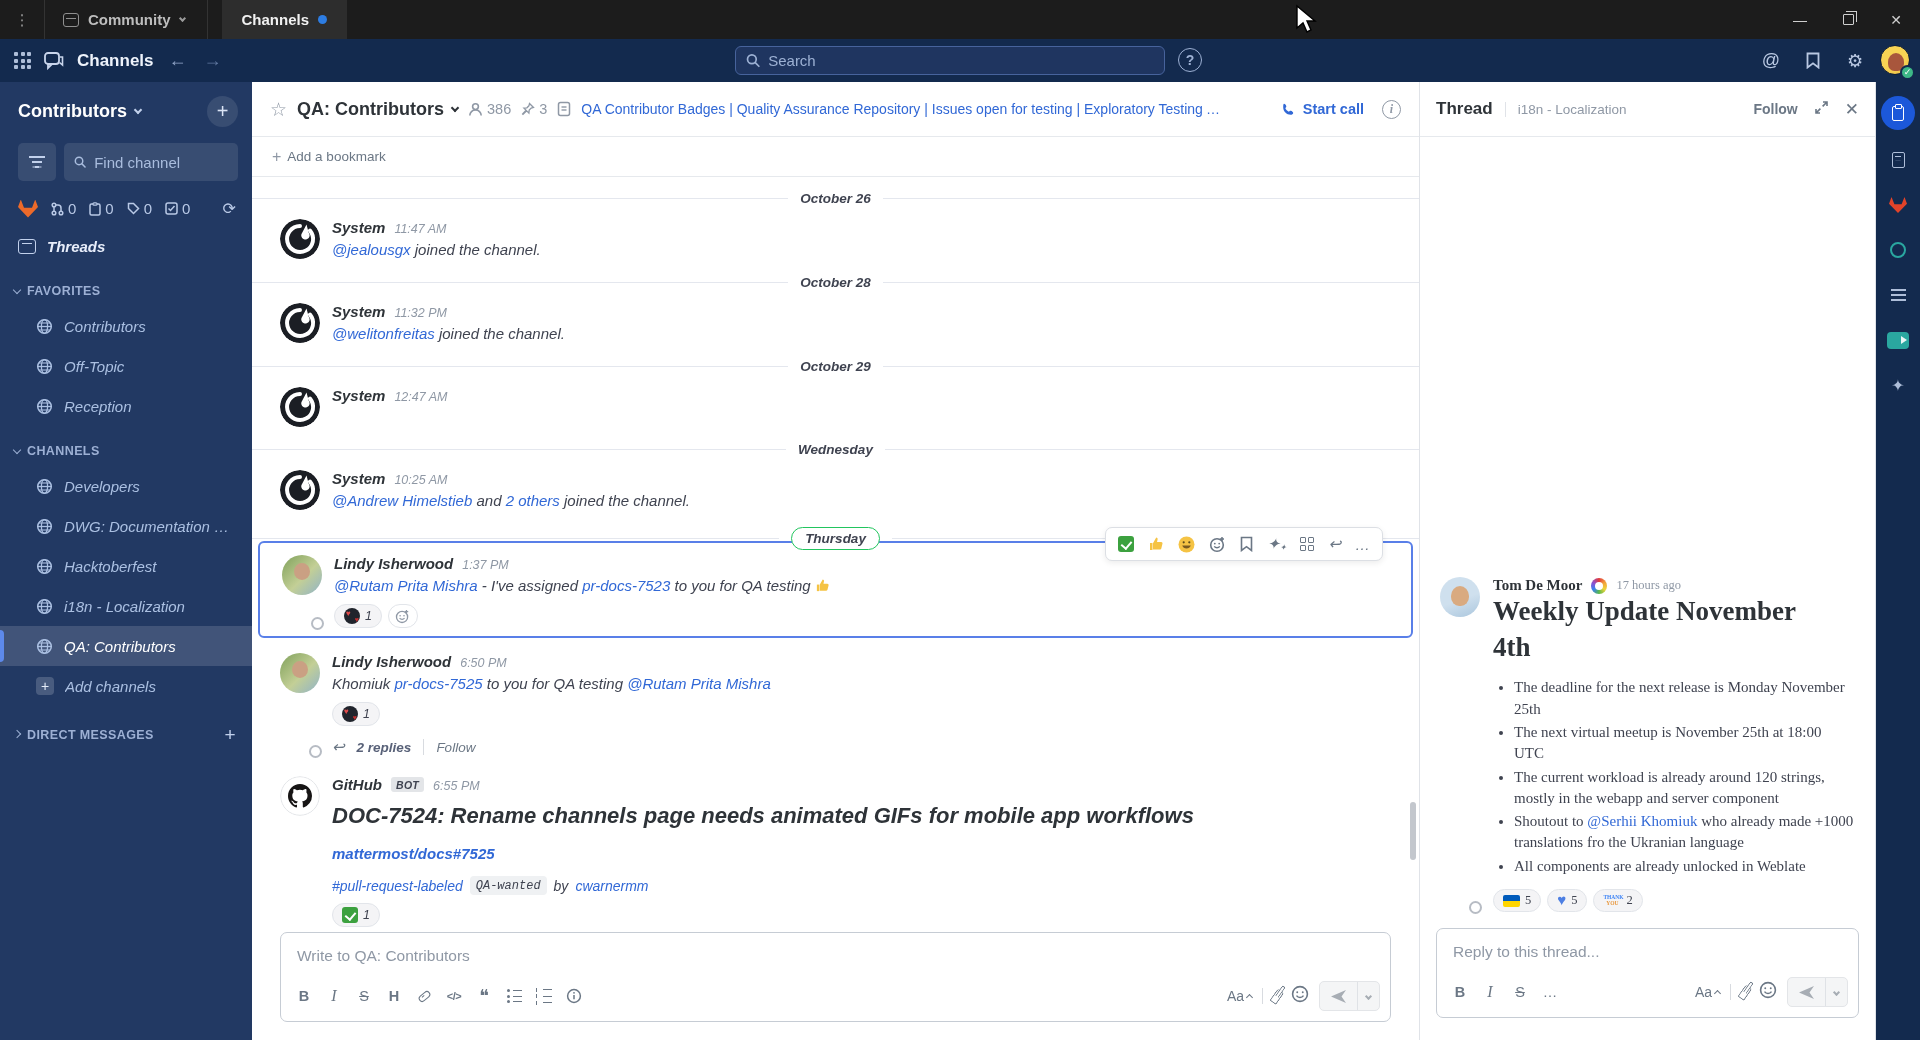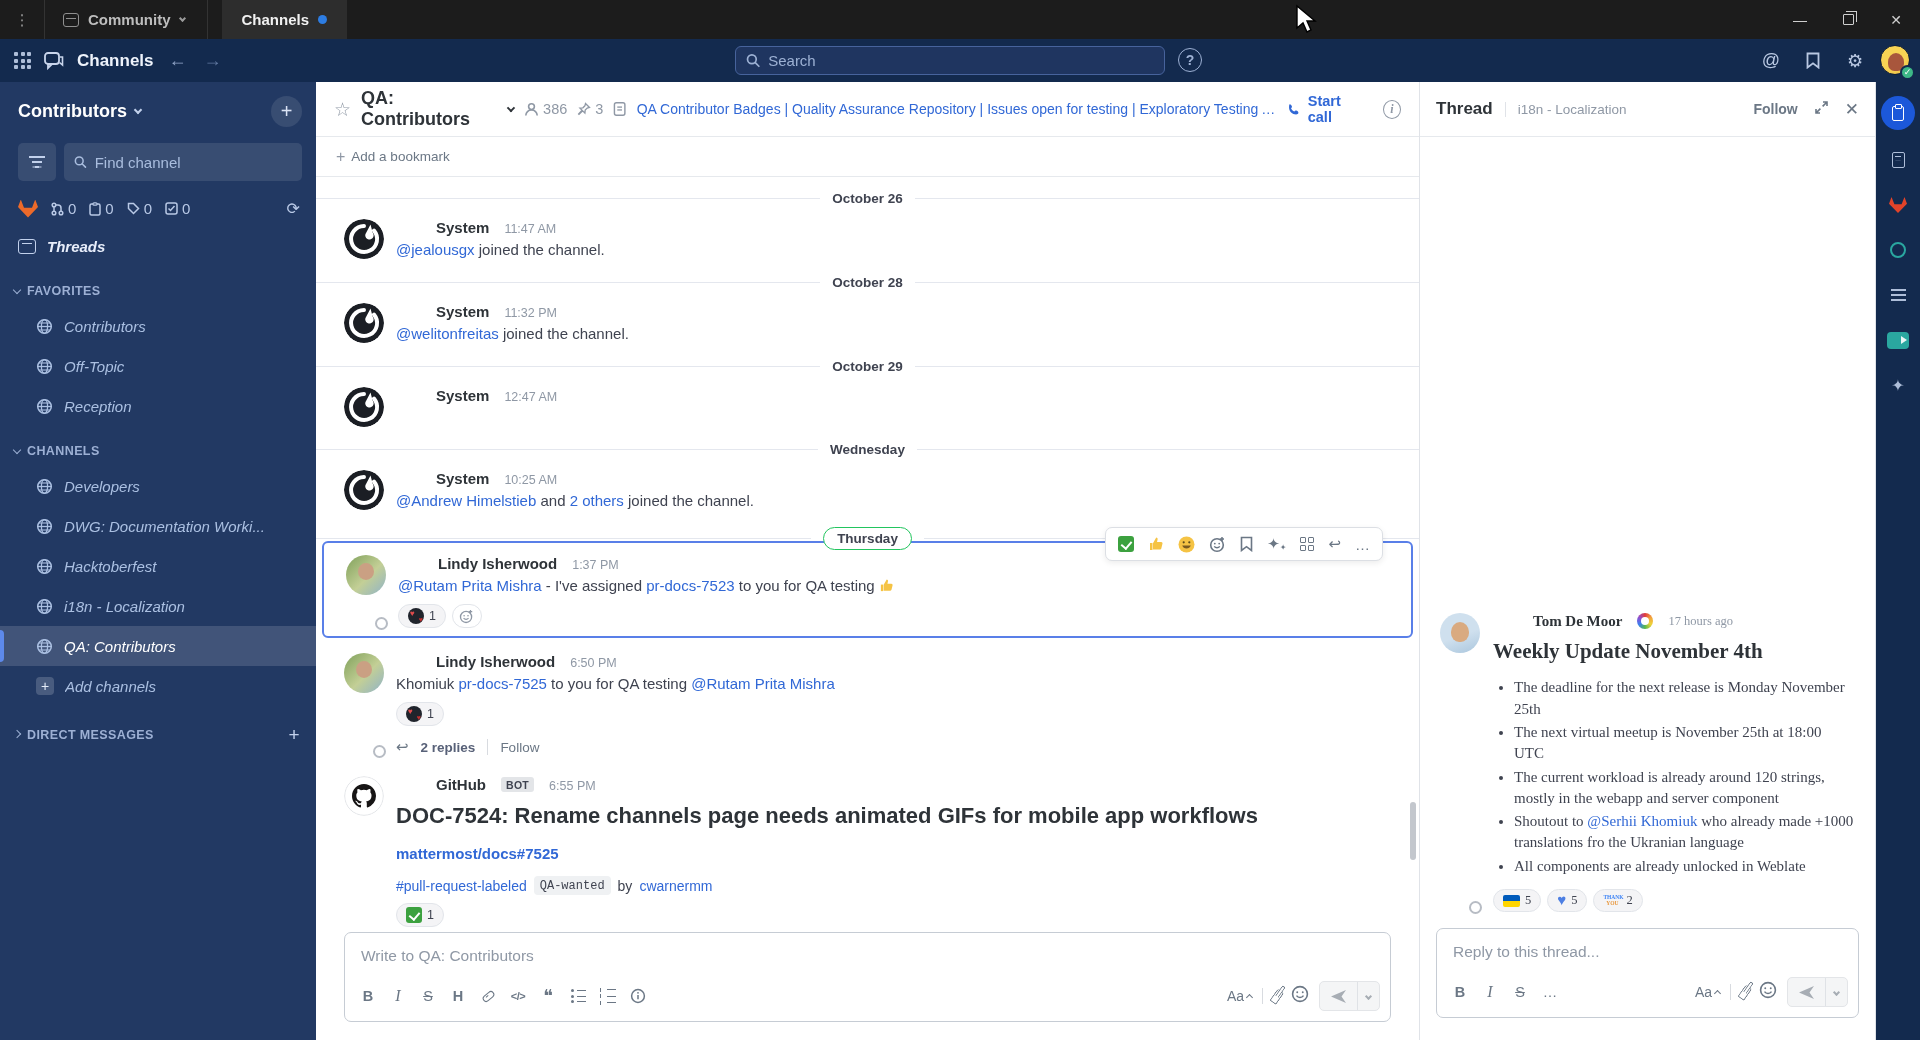--- a/index.html
+++ b/index.html
@@ -37,21 +37,21 @@
   .gh-right { position:absolute; right:8px; top:0; height:43px; display:flex; align-items:center; gap:8px; }
   .gh-ic { width:34px; height:34px; display:flex; align-items:center; justify-content:center; color:#b9c8e2; font-size:18px; }
   .avatar-btn { position:relative; width:32px; height:32px; }
   .avatar-img { width:30px; height:30px; border-radius:50%; background:radial-gradient(circle at 40% 35%, #f7d354 0 55%, #e8b33c 100%); border:1px solid #0d1d38; position:relative; overflow:hidden; }
   .avatar-img::after { content:""; position:absolute; left:7px; top:7px; width:16px; height:18px; border-radius:50% 50% 40% 40%; background:#a8563c; }
   .status-ok { position:absolute; right:-3px; bottom:-3px; width:15px; height:15px; border-radius:50%; background:#3db887; border:2px solid #132a4e; color:#fff; font-size:9px; display:flex; align-items:center; justify-content:center; }
 
   .bodyrow { flex:1; display:flex; min-height:0; }
 
   
-  .sidebar { width:316px; background:#223963; color:#abc0e2; display:flex; flex-direction:column; padding-top:14px; }
+  .sidebar { width:252px; background:#223963; color:#abc0e2; display:flex; flex-direction:column; padding-top:14px; }
   .sb-head { display:flex; align-items:center; justify-content:space-between; padding:0 14px 0 18px; }
   .sb-team { display:flex; align-items:center; gap:8px; color:#fff; font-size:18px; font-weight:700; }
   .sb-plus { width:31px; height:31px; border-radius:50%; background:rgba(255,255,255,.10); color:#dbe4f5; font-size:20px; display:flex; align-items:center; justify-content:center; }
   .sb-search-row { display:flex; gap:8px; padding:16px 14px 6px 18px; }
   .sb-filter { width:38px; height:38px; border-radius:5px; background:rgba(255,255,255,.10); display:flex; align-items:center; justify-content:center; }
   .funnel { width:16px; height:12px; position:relative; }
   .funnel::before { content:""; position:absolute; top:0; left:0; right:0; border-top:2px solid #c2d1ec; }
   .funnel::after { content:""; position:absolute; top:5px; left:3px; right:3px; border-top:2px solid #c2d1ec; box-shadow:0 5px 0 -0.5px #c2d1ec; }
   .funnel i { position:absolute; top:10px; left:6px; right:6px; border-top:2px solid #c2d1ec; }
   .sb-find { flex:1; height:38px; background:rgba(255,255,255,.10); border-radius:5px; display:flex; align-items:center; gap:8px; padding:0 10px; }
@@ -82,32 +82,32 @@
   .ch-title { font-size:18px; font-weight:700; color:#2e3338; display:flex; align-items:center; gap:8px; }
   .ch-title .chev { width:6px; height:6px; color:#2e3338; margin-top:-3px; }
   .meta { display:flex; align-items:center; gap:4px; color:#8f98a5; font-size:14.5px; }
   .ch-links { color:#3168d6; font-size:14px; white-space:nowrap; overflow:hidden; text-overflow:ellipsis; max-width:640px; }
   .ch-right { margin-left:auto; display:flex; align-items:center; gap:18px; }
   .startcall { display:flex; align-items:center; gap:7px; color:#3168d6; font-size:14.5px; font-weight:700; }
   .info-c { width:19px; height:19px; border:1.6px solid #8f98a5; border-radius:50%; color:#8f98a5; font-size:12px; font-weight:700; display:flex; align-items:center; justify-content:center; font-family:"Liberation Serif",serif; font-style:italic; }
   .bm-bar { height:40px; flex:0 0 40px; border-bottom:1px solid #e6e9ed; display:flex; align-items:center; padding:0 20px; color:#6b7785; font-size:13.5px; gap:6px; }
   .bm-plus { font-size:16px; color:#8f98a5; }
 
-  .msg-list { flex:1; overflow:hidden; position:relative; padding-top:6px; }
+  .msg-list { flex:1; overflow:hidden; position:relative; padding-top:6px;font-style:italic; }
   .divider { display:flex; align-items:center; gap:12px; margin:8px 0 4px; }
   .divider .line { flex:1; border-top:1px solid #e4e7ee; }
   .divider .dtext { font-size:13.5px; font-weight:600; color:#3f4350; }
   .divider.pill { margin:0; position:relative; top:9px; z-index:3; }
   .divider.pill .dtext { background:#fff; border:1px solid #22c55e; border-radius:14px; padding:3px 13px; }
   .msg { display:flex; gap:12px; padding:9px 28px 7px; }
   .msg .av { position:relative; flex:0 0 40px; }
   .av-c { width:40px; height:40px; border-radius:50%; overflow:hidden; }
   .status-ring { position:absolute; right:-2px; bottom:-2px; width:13px; height:13px; border-radius:50%; background:#fff; border:2px solid #b7bcc4; box-shadow:0 0 0 2px #fff; }
   .m-body { flex:1; min-width:0; }
-  .m-head { display:flex; align-items:baseline; gap:15px;margin-left:40px; }
+  .m-head { display:flex; align-items:baseline; gap:9px; }
   .m-name { font-size:15px; font-weight:700; color:#2e3338; }
   .m-time { font-size:12.5px; color:#8f98a5; }
   .m-text { font-size:15px; color:#3f4350; margin-top:3px; line-height:1.4; }
   a.blue, .blue { color:#3168d6; text-decoration:none; }
   .bot-badge { background:#e3e5e8; color:#3f4350; font-size:10.5px; font-weight:700; border-radius:3px; padding:1.5px 5px; letter-spacing:.3px; align-self:center; }
 
   .rx-row { display:flex; gap:6px; margin-top:8px; align-items:center; }
   .rx { display:flex; align-items:center; gap:5px; background:#f4f4f6; border:1px solid #e2e5ea; border-radius:13px; padding:3px 9px; font-size:12.5px; color:#3f4350; }
   .rx-add { width:30px; height:24px; border:1px solid #e2e5ea; border-radius:13px; display:flex; align-items:center; justify-content:center; color:#8f98a5; background:#fff; }
   .mm-heart { position:relative; width:16px; height:16px; border-radius:50%; background:#20242c; }
@@ -162,21 +162,21 @@
   .rpanel { width:456px; background:#fff; display:flex; flex-direction:column; border-right:1px solid #e0e3e8; }
   .th-header { height:55px; flex:0 0 55px; border-bottom:1px solid #e6e9ed; display:flex; align-items:center; padding:0 16px; gap:12px; }
   .th-title { font-size:17px; font-weight:700; color:#2e3338; }
   .th-sub { font-size:13.5px; color:#8f98a5; border-left:1px solid #e0e3e8; padding-left:12px; }
   .th-right { margin-left:auto; display:flex; align-items:center; gap:16px; color:#6b7785; }
   .th-follow { font-size:14px; font-weight:600; }
   .expand-ic { font-size:13px; letter-spacing:-2px; }
   .close-x { font-size:17px; }
   .th-scroll { flex:1; display:flex; flex-direction:column; justify-content:flex-end; overflow:hidden; padding-bottom:6px;font-family:Liberation Serif, serif; }
   .th-msg { display:flex; gap:13px; padding:10px 20px 0; }
-  .th-heading { font-size:21px; font-weight:700; color:#2e3338; line-height:1.32; margin-top:8px; max-width:330px; }
+  .th-heading { font-size:27px; font-weight:700; color:#2e3338; line-height:1.32; max-width:330px; }
   .th-bullets { margin:12px 0 0 21px; font-size:15px; line-height:1.42; color:#3f4350; }
   .th-bullets li { margin-bottom:2px; }
   .rainbow { width:16px; height:16px; border-radius:50%; background:conic-gradient(#e23b3b,#f2a33c,#efd339,#57b94c,#3c7ff0,#8e4fd0,#e23b3b); display:inline-block; position:relative; }
   .rainbow::after { content:""; position:absolute; inset:4px; background:#fff; border-radius:50%; }
   .flag-ua { width:17px; height:12px; border-radius:2px; overflow:hidden; display:inline-block; background:linear-gradient(#005bbb 0 50%,#ffd500 50% 100%); }
   .bheart { color:#4d7fe3; font-size:15px; line-height:1; }
   .thankyou { font-size:5.5px; font-weight:800; color:#3b82f6; line-height:1.05; text-align:center; width:18px; }
   .thankyou i { display:block; font-style:normal; color:#e8973c; }
   .th-av-photo { width:40px; height:40px; border-radius:50%; background:linear-gradient(160deg,#cfe0ee 0 55%,#aac6dd); position:relative; overflow:hidden; }
   .th-av-photo::after { content:""; position:absolute; left:11px; top:9px; width:18px; height:20px; border-radius:50% 50% 45% 45%; background:#d9aa80; }

